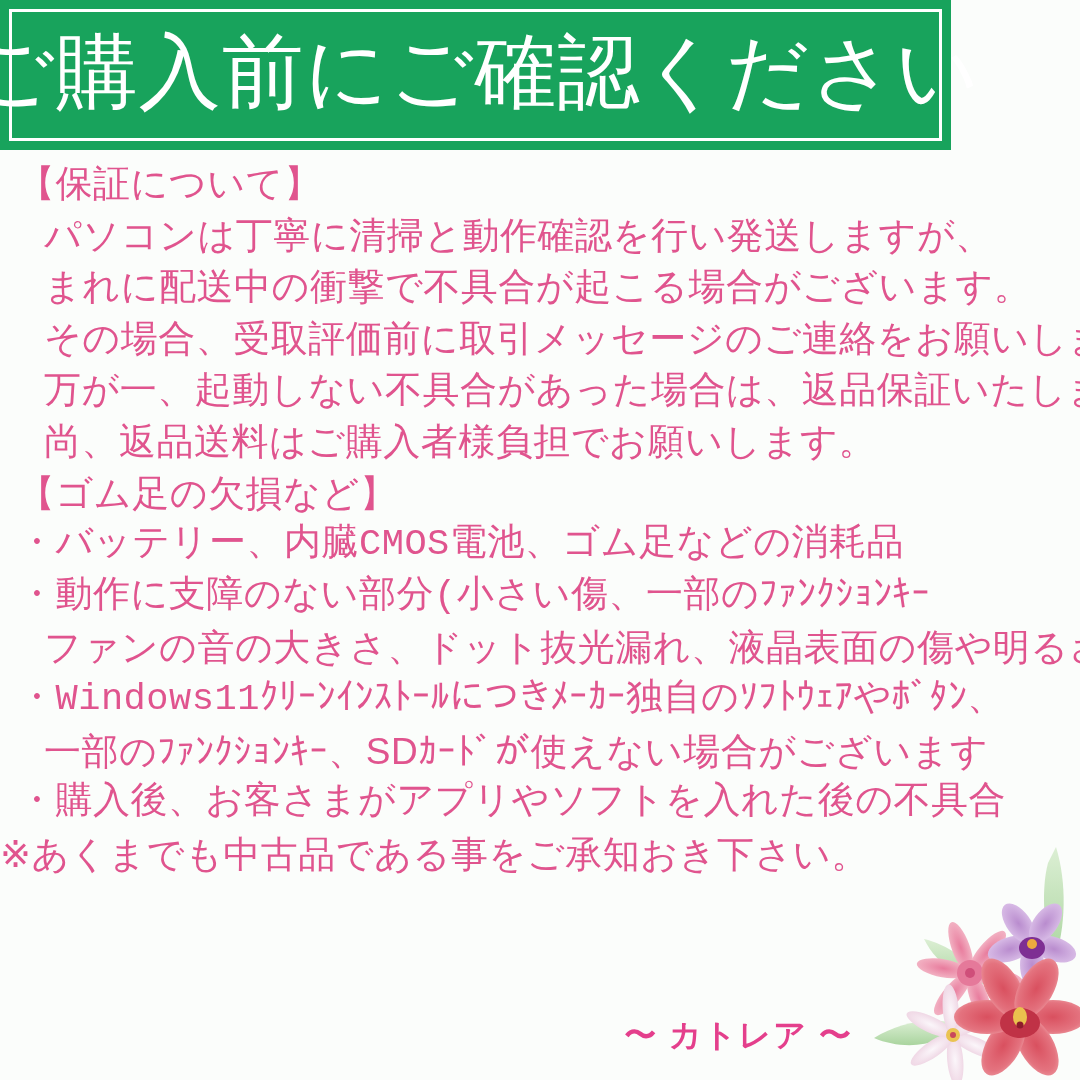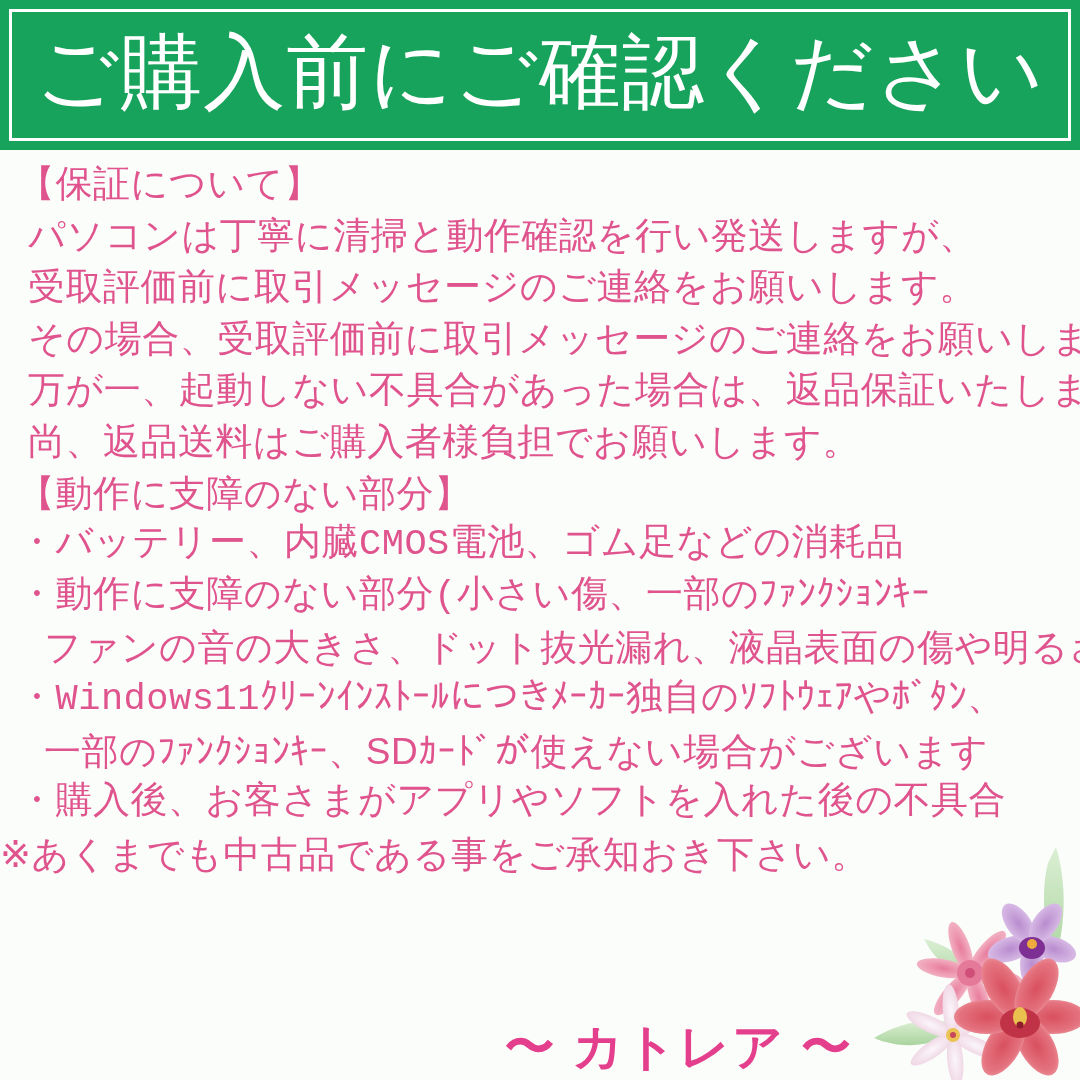--- a/index.html
+++ b/index.html
@@ -12,21 +12,21 @@
   }
   *{margin:0;padding:0;box-sizing:border-box;}
   html,body{width:1080px;height:1080px;overflow:hidden;}
   body{
     background:var(--page-bg);
     font-family:"Liberation Sans","DejaVu Sans",sans-serif;
     position:relative;
   }
   
   .banner{
-    position:absolute;top:0;left:0;width:1080px;height:150px;
+    position:absolute;top:0;left:0;width:951px;height:150px;
     background:var(--banner-green);
   }
   .banner-inner{
     position:absolute;inset:9px;
     border:3px solid var(--banner-border);
     display:flex;align-items:center;justify-content:center;
   }
   .banner-title{
     color:var(--title-white);
     font-size:82px;
@@ -40,30 +40,30 @@
     position:absolute;top:158px;left:0;width:988px;
   }
   .line{
     font-size:37px;
     line-height:51.6px;
     color:var(--text-pink);
     white-space:nowrap;
     letter-spacing:0.5px;
   }
   .line--heading{padding-left:18px;}
-  .line--body{padding-left:28px;}
+  .line--body{padding-left:44px;}
   .line--bullet{padding-left:18px;font-family:Liberation Mono, monospace;}
   .line--cont{padding-left:44px;}
   .line--note{}
   
   .signature{
     position:absolute;
     top:1014px;
     right:227px;
-    font-size:50px;
+    font-size:32px;
     font-weight:bold;
     color:var(--signature-pink);
     white-space:nowrap;
     letter-spacing:2px;
   }
   
   .flower{
     position:absolute;right:0;bottom:0;width:210px;height:235px;
   }
 </style>
@@ -72,25 +72,25 @@
 
 <div class="banner">
   <div class="banner-inner">
     <div class="banner-title">ご購入前にご確認ください</div>
   </div>
 </div>
 
 <div class="content">
     <div class="line line--heading">【保証について】</div>
     <div class="line line--body">パソコンは丁寧に清掃と動作確認を行い発送しますが、</div>
-    <div class="line line--body">受取評価前に取引メッセージのご連絡をお願いします。</div>
+    <div class="line line--body">まれに配送中の衝撃で不具合が起こる場合がございます。</div>
     <div class="line line--body">その場合、受取評価前に取引メッセージのご連絡をお願いします。</div>
     <div class="line line--body">万が一、起動しない不具合があった場合は、返品保証いたします。</div>
     <div class="line line--body">尚、返品送料はご購入者様負担でお願いします。</div>
-    <div class="line line--heading">【動作に支障のない部分】</div>
+    <div class="line line--heading">【ゴム足の欠損など】</div>
     <div class="line line--bullet">・バッテリー、内臓CMOS電池、ゴム足などの消耗品</div>
     <div class="line line--bullet">・動作に支障のない部分(小さい傷、一部のﾌｧﾝｸｼｮﾝｷｰ</div>
     <div class="line line--cont">ファンの音の大きさ、ドット抜光漏れ、液晶表面の傷や明るさ</div>
     <div class="line line--bullet">・Windows11ｸﾘｰﾝｲﾝｽﾄｰﾙにつきﾒｰｶｰ独自のｿﾌﾄｳｪｱやﾎﾞﾀﾝ、</div>
     <div class="line line--cont">一部のﾌｧﾝｸｼｮﾝｷｰ、SDｶｰﾄﾞが使えない場合がございます</div>
     <div class="line line--bullet">・購入後、お客さまがアプリやソフトを入れた後の不具合</div>
     <div class="line line--note">※あくまでも中古品である事をご承知おき下さい。</div>
   </div>
 
 <div class="signature">〜 カトレア 〜</div>

